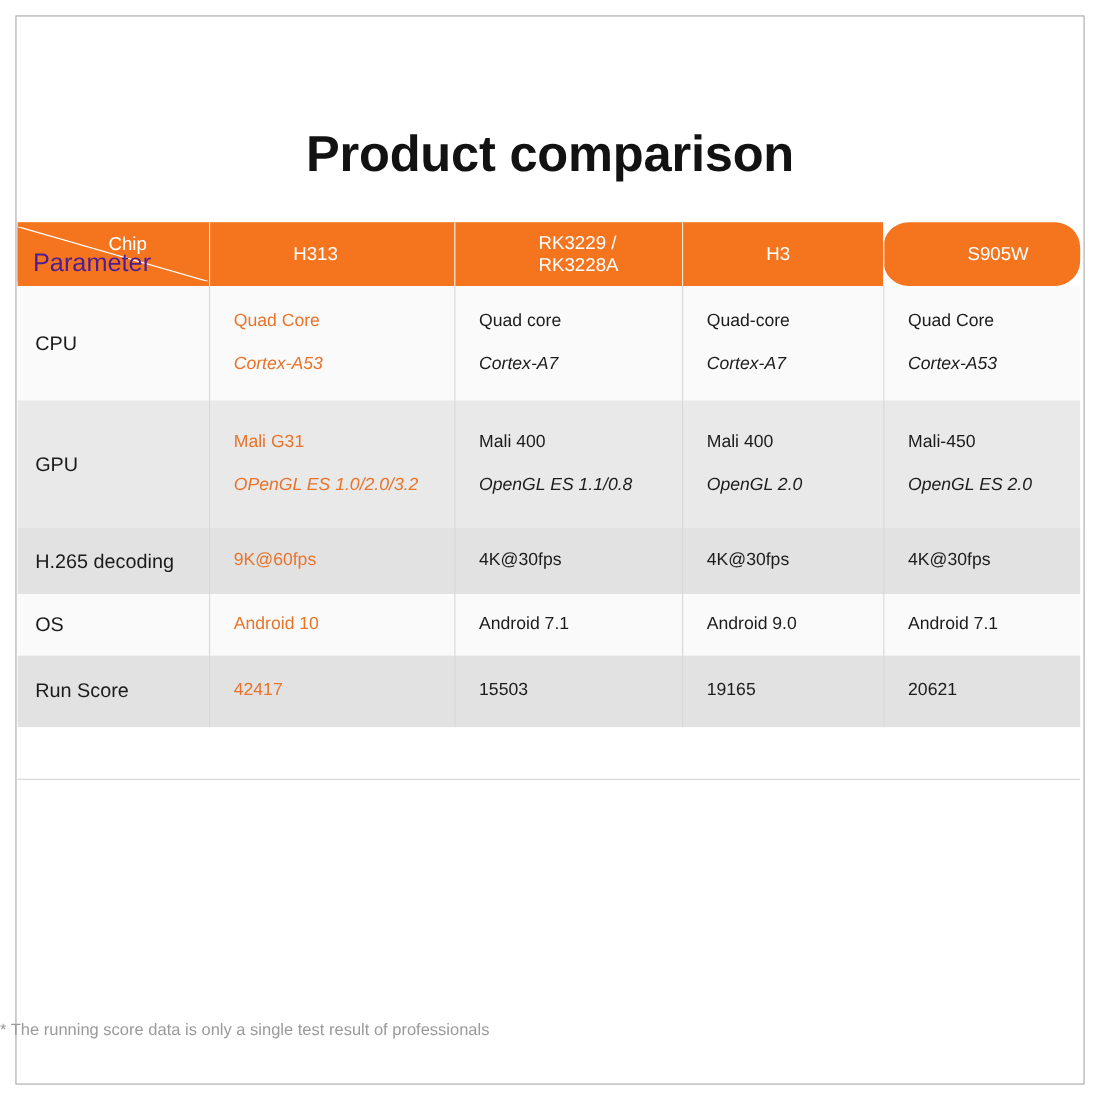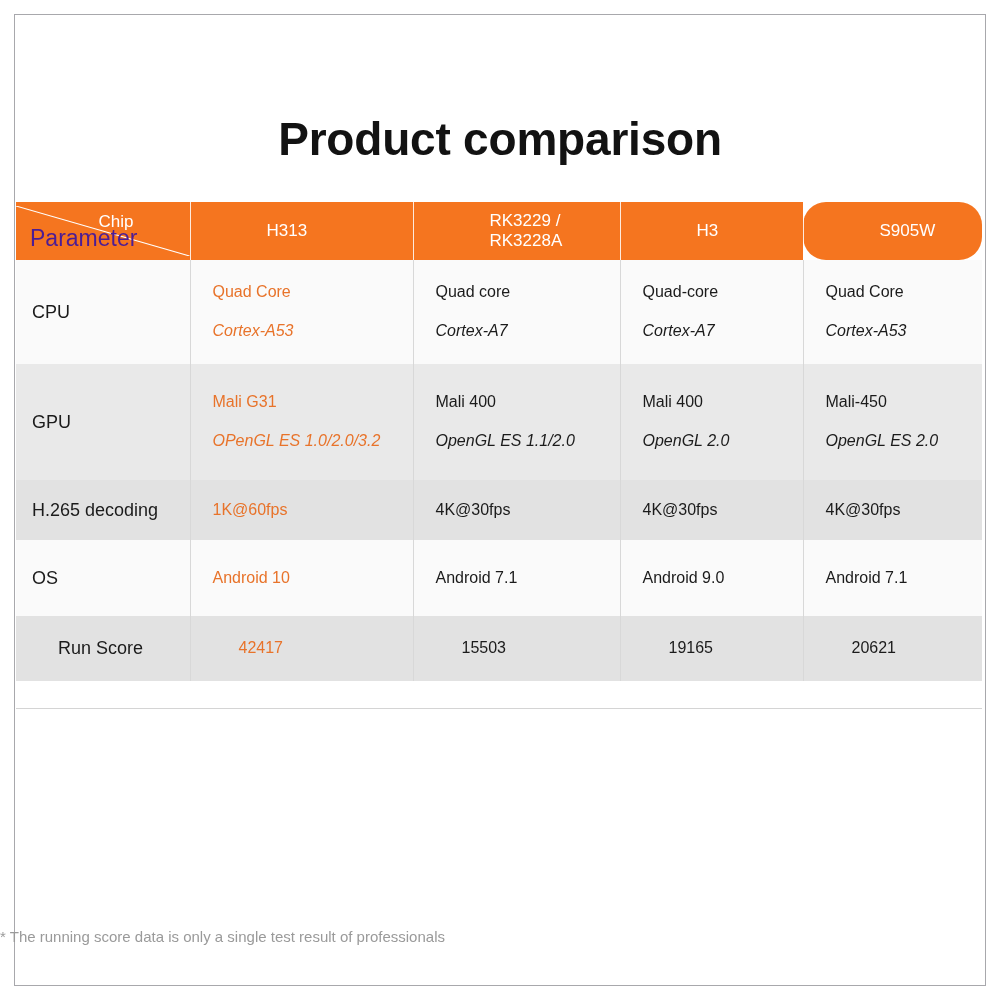--- a/index.html
+++ b/index.html
@@ -115,23 +115,23 @@
 
   .cell { padding: 0 22px; line-height: 1.55; }
   .cell .l2 { margin-top: 14px; font-style: italic; }
   .rowlabel { padding: 0 0 0 16px; color: #1b1b1b; font-size: 18px; }
 
   .hl { color: #E8732A; }
 
   .r-cpu td  { height: 104px; }
   .r-gpu td  { height: 116px; }
   .r-h265 td { height: 60px; }
-  .r-os td   { height: 76px; }
+  .r-os td   { height: 56px; }
   .r-freq td { height: 64px; }
-  .r-run td  { height: 65px; padding-left: 26px; }
+  .r-run td  { height: 65px; }
 
   .table-bottom {
     position: absolute;
     left: 16px;
     width: 966px;
     top: 708px;
     height: 1px;
     background: #d4d4d4;
   }
 
@@ -226,21 +226,21 @@
         </td>
         <td>
           <div class="cell hl">
             <div>Mali G31</div>
             <div class="l2">OPenGL ES 1.0/2.0/3.2</div>
           </div>
         </td>
         <td>
           <div class="cell">
             <div>Mali 400</div>
-            <div class="l2">OpenGL ES 1.1/2.0</div>
+            <div class="l2">OpenGL ES 1.1/0.8</div>
           </div>
         </td>
         <td>
           <div class="cell">
             <div>Mali 400</div>
             <div class="l2">OpenGL 2.0</div>
           </div>
         </td>
         <td>
           <div class="cell">
@@ -248,21 +248,21 @@
             <div class="l2">OpenGL ES 2.0</div>
           </div>
         </td>
       </tr>
 
       <tr class="brow shade r-h265">
         <td>
           <div class="rowlabel">H.265 decoding</div>
         </td>
         <td>
-          <div class="cell hl">1K@60fps</div>
+          <div class="cell hl">9K@60fps</div>
         </td>
         <td>
           <div class="cell">4K@30fps</div>
         </td>
         <td>
           <div class="cell">4K@30fps</div>
         </td>
         <td>
           <div class="cell">4K@30fps</div>
         </td>

